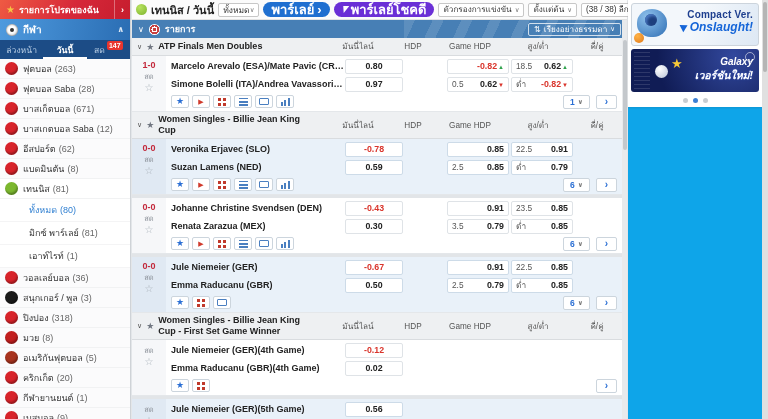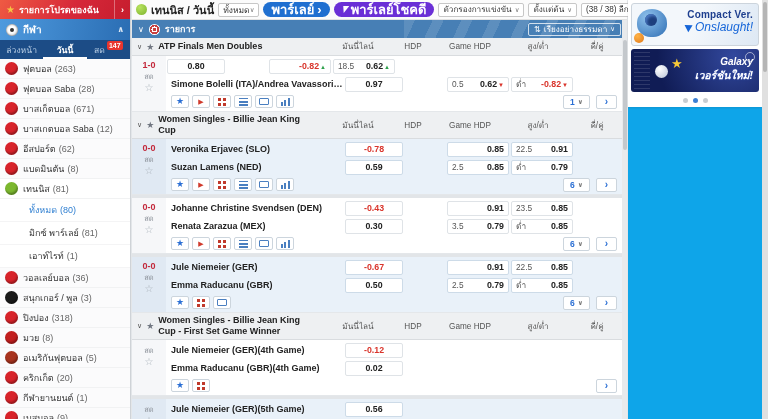--- a/index.html
+++ b/index.html
@@ -96,21 +96,21 @@
   
   #rightpanel { position:absolute; left:628px; top:0; width:134px; height:100%; background:#0ea5e9; }
   .ad-card { background:#fff; padding:3px 3px 2px; box-shadow:0 1px 2px rgba(0,0,0,.1); }
   .banner { height:43px; border-radius:3px; margin-bottom:3px; position:relative; overflow:hidden; }
   .banner1 { background:linear-gradient(115deg,#f3f7fb 50%,#dde8f4); border:1px solid #ccd4dc; }
   .b1-char { position:absolute; left:5px; top:5px; width:30px; height:28px; border-radius:50% 50% 45% 45%; background:radial-gradient(circle at 35% 30%,#8fc1ec,#2f6fb4); }
   .b1-char::after { content:""; position:absolute; left:8px; top:5px; width:12px; height:12px; border-radius:50%; background:#1d3f7d; box-shadow:inset 2px 2px 3px #4a77c0; }
   .b1-orange { position:absolute; left:2px; bottom:2px; width:10px; height:10px; border-radius:50%; background:radial-gradient(circle at 35% 30%,#ffb347,#e07818); }
   .b1-text { position:absolute; right:5px; top:5px; text-align:right; }
   .b1-l1 { font-size:10px; font-weight:bold; color:#1e3f8f; letter-spacing:.2px; }
-  .b1-l2 { font-size:12px; font-weight:normal; font-style:italic; color:#1565d8; display:flex; align-items:center; gap:2px; justify-content:flex-end; }
+  .b1-l2 { font-size:12px; font-weight:bold; font-style:italic; color:#1565d8; display:flex; align-items:center; gap:2px; justify-content:flex-end; }
   .b1-rocket { width:0; height:0; border-top:4px solid transparent; border-bottom:4px solid transparent; border-left:7px solid #1565d8; transform:rotate(-28deg); display:inline-block; }
   .banner2 { background:radial-gradient(circle at 80% 15%,#32489d,#101c55 70%); }
   .b2-astro { position:absolute; left:24px; top:16px; width:13px; height:13px; border-radius:50%; background:radial-gradient(circle at 35% 30%,#ffffff,#b9c4d8); }
   .b2-star { position:absolute; left:40px; top:8px; color:#f7c938; font-size:13px; line-height:1; }
   .b2-badge { position:absolute; right:4px; top:3px; width:10px; height:10px; border-radius:50%; border:1px solid rgba(255,255,255,.55); }
   .b2-deco { position:absolute; left:3px; top:3px; bottom:3px; width:16px; background:repeating-linear-gradient(to bottom,rgba(255,255,255,.25) 0 1px,transparent 1px 4px); opacity:.5; }
   .b2-text { position:absolute; right:6px; top:7px; text-align:right; }
   .b2-l1 { font-size:10px; font-weight:bold; font-style:italic; color:#fff; }
   .b2-l2 { font-size:10.5px; font-weight:bold; font-style:italic; color:#fff; text-shadow:0 0 2px #3a57c0; }
   .dots { display:flex; justify-content:center; gap:5px; padding:3px 0 2px; }
@@ -296,20 +296,21 @@
         <span class="colh w-oe">คี่/คู่</span>
       </div>
       <div class="match">
         <div class="gutter">
           <span class="g-score">1-0</span>
           <span class="g-live">สด</span>
           <span class="g-star">☆</span>
         </div>
         <div class="rows">
           <div class="trow">
+            <span class="t-name">Marcelo Arevalo (ESA)/Mate Pavic (CRO)</span>
             <div class="cell w-ml">
               <div class="obox center">
                 <span class="oval">0.80</span>
               </div>
             </div>
             <div class="cell w-hdp"></div>
             <div class="cell w-ghdp">
               <div class="obox">
                 <span class="oline"></span>
                 <span class="oval neg">-0.82<span class="arr up">▲</span></span>

